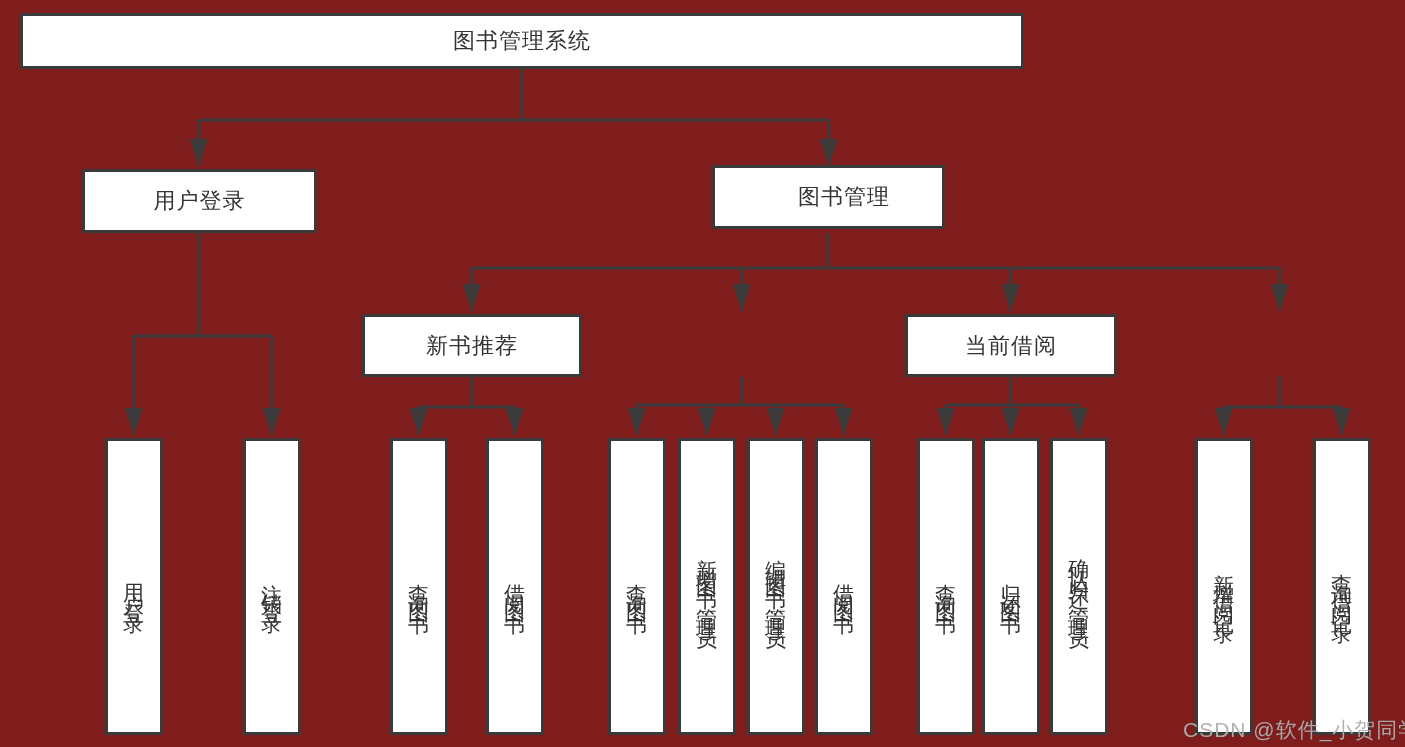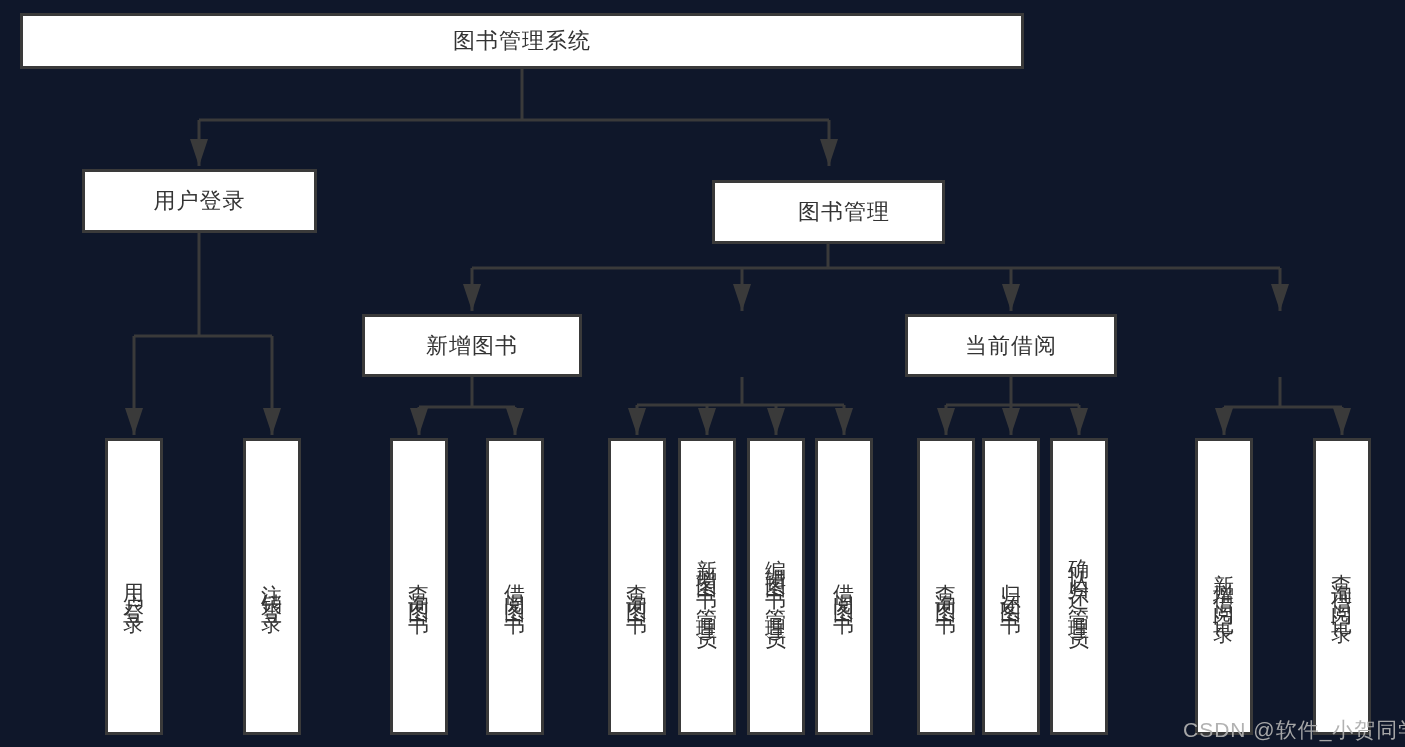--- a/index.html
+++ b/index.html
@@ -1,19 +1,19 @@
 <!DOCTYPE html>
 <html><head>
 <meta charset="utf-8">
 <style>
   html,body{margin:0;padding:0;background:#fff;}
   #stage{
     position:relative;
     width:1405px;height:747px;
-    background:#0f172a;
+    background:#7f1d1d;
     font-family:"Liberation Sans",sans-serif;
     color:#333333;
     overflow:hidden;
   }
   svg.connectors{position:absolute;left:0;top:0;z-index:1;}
   .box{
     position:absolute;
     box-sizing:border-box;
     background:#ffffff;
     border:3px solid #3a3a3a;
@@ -34,21 +34,21 @@
     writing-mode:vertical-rl;
     text-orientation:mixed;
     font-size:21px;
     letter-spacing:10px;
     line-height:1;
     white-space:nowrap;
   }
   
   #b-root{left:20px;top:13px;width:1004px;height:56px;}
   #b-user{left:82px;top:169px;width:235px;height:64px;}
-  #b-mgmt{left:712px;top:180px;width:233px;height:64px;padding-left:31px;}
+  #b-mgmt{left:712px;top:165px;width:233px;height:64px;padding-left:31px;}
   #b-new{left:362px;top:314px;width:220px;height:63px;}
   #b-borrow{left:632px;top:314px;width:220px;height:63px;}
   #b-current{left:905px;top:314px;width:212px;height:63px;}
   #b-records{left:1172px;top:314px;width:211px;height:63px;}
   #l-user1{left:105px;}
   #l-user2{left:243px;}
   #l-new1{left:390px;}
   #l-new2{left:486px;}
   #l-bor1{left:608px;}
   #l-bor2{left:678px;}
@@ -129,21 +129,21 @@
   </div>
 
   <div class="box" id="b-user">
     <span class="hlabel">用户登录</span>
   </div>
   <div class="box" id="b-mgmt">
     <span class="hlabel">图书管理</span>
   </div>
 
   <div class="box" id="b-new">
-    <span class="hlabel">新增图书</span>
+    <span class="hlabel">新书推荐</span>
   </div>
   <div class="box" id="b-current">
     <span class="hlabel">当前借阅</span>
   </div>
 
   <div class="leaf" id="l-user1">
     <span class="vlabel">用户登录</span>
   </div>
   <div class="leaf" id="l-user2">
     <span class="vlabel">注销登录</span>

